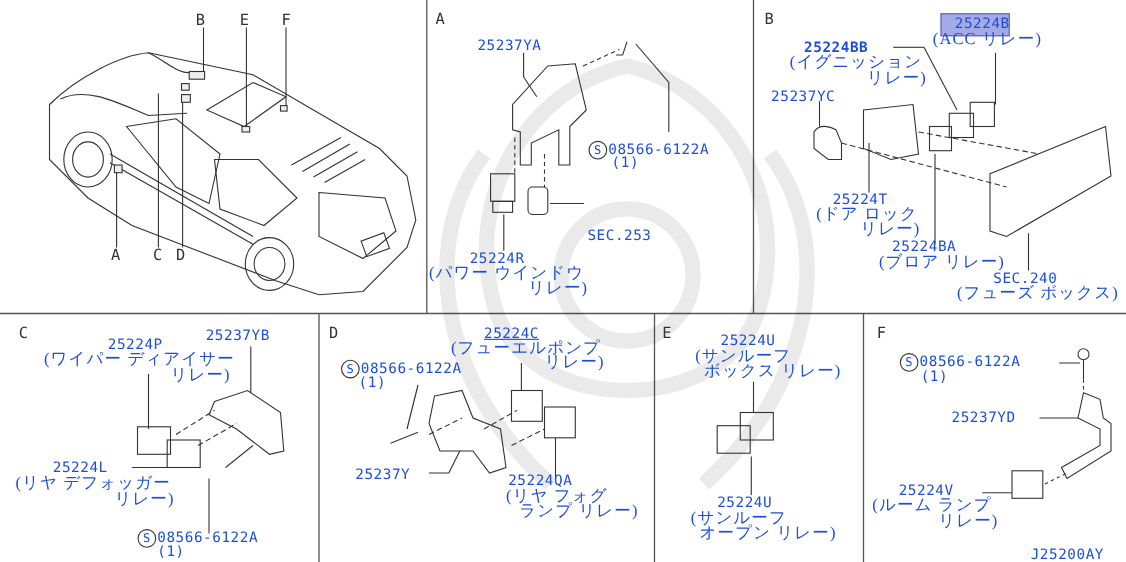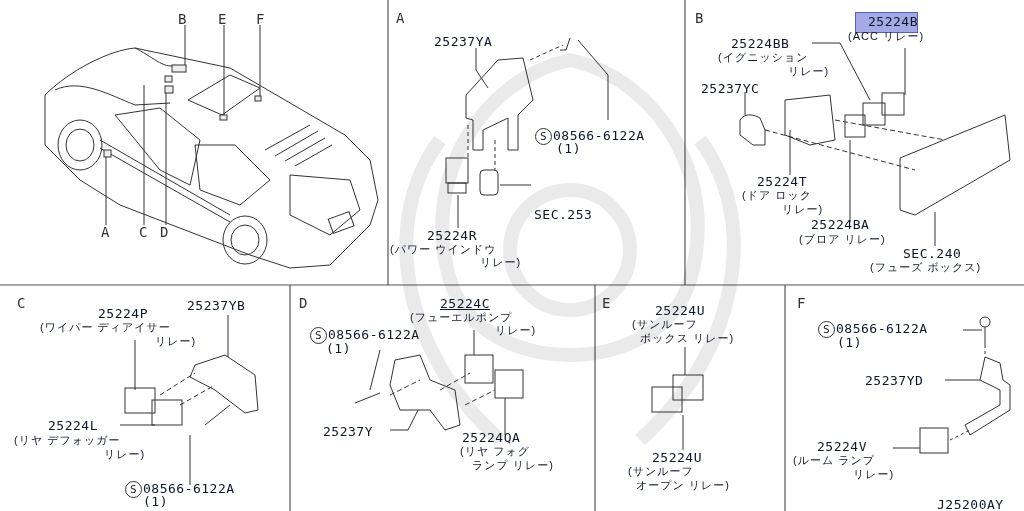--- a/index.html
+++ b/index.html
@@ -1,22 +1,22 @@
 <!DOCTYPE html>
 <html><head>
 <meta charset="utf-8">
 <style>
   html, body { margin: 0; padding: 0; background: #ffffff; }
   body { width: 1024px; height: 511px; position: relative; overflow: hidden;
          font-family: "DejaVu Sans Mono", monospace; color: #333; }
   .canvas { position: absolute; left: 0; top: 0; width: 1024px; height: 511px; }
   .watermark { position: absolute; opacity: 0.08; pointer-events: none; }
   .panel { position: absolute; }
-  .lbl { position: absolute; font-size: 13px; line-height: 13px; white-space: pre; color: #0f172a; letter-spacing: 0.5px; }
-  .jp { font-family: Liberation Sans, sans-serif; font-size: 11px; line-height: 13px; letter-spacing: 1px; }
+  .lbl { position: absolute; font-size: 13px; line-height: 13px; white-space: pre; color: #1d4ed8; letter-spacing: 0.5px; }
+  .jp { font-family: Liberation Serif, serif; font-size: 15px; line-height: 13px; letter-spacing: 1px; }
   .pl { position: absolute; font-size: 14px; color: #333; }
   .hl { position: absolute; background: rgba(90, 100, 210, 0.55); border: 1px solid #5a5fb8; }
   svg.lines { position: absolute; left: 0; top: 0; }
   .sref { display: inline-block; width: 15px; height: 15px; border: 1px solid #333; border-radius: 50%;
           text-align: center; line-height: 15px; font-size: 11px; margin-right: 1px; }
 </style>
 </head>
 <body>
 
 <div class="canvas">
@@ -138,21 +138,21 @@
         <rect x="197" y="93" width="22" height="22"></rect>
         <line x1="165" y1="140" x2="165" y2="222"></line>
         <path d="M215 158 L 320 115 L 325 160 L 230 215 L 215 210 Z"></path>
         <line x1="250" y1="212" x2="250" y2="246"></line>
         <line x1="80" y1="130" x2="230" y2="170" stroke-dasharray="5,3"></line>
         <line x1="150" y1="120" x2="260" y2="140" stroke-dasharray="5,3"></line>
       </g>
     </svg>
     <span class="lbl" style="left:183px;top:15px;"><span>25224</span><span>B</span></span>
     <span class="lbl jp" style="left:163px;top:30px;">(ACC リレー)</span>
-    <span class="lbl" style="left:46px;top:37px;">25224BB</span>
+    <span class="lbl" style="left:46px;top:37px;font-weight:bold;">25224BB</span>
     <span class="lbl jp" style="left:33px;top:51px;">(イグニッション</span>
     <span class="lbl jp" style="left:103px;top:65px;">リレー)</span>
     <span class="lbl" style="left:16px;top:82px;">25237YC</span>
     <span class="lbl" style="left:72px;top:175px;">25224T</span>
     <span class="lbl jp" style="left:57px;top:189px;">(ドア ロック</span>
     <span class="lbl jp" style="left:97px;top:203px;">リレー)</span>
     <span class="lbl" style="left:126px;top:218px;">25224BA</span>
     <span class="lbl jp" style="left:114px;top:233px;">(ブロア リレー)</span>
     <span class="lbl" style="left:218px;top:247px;">SEC.240</span>
     <span class="lbl jp" style="left:185px;top:261px;">(フューズ ボックス)</span>

